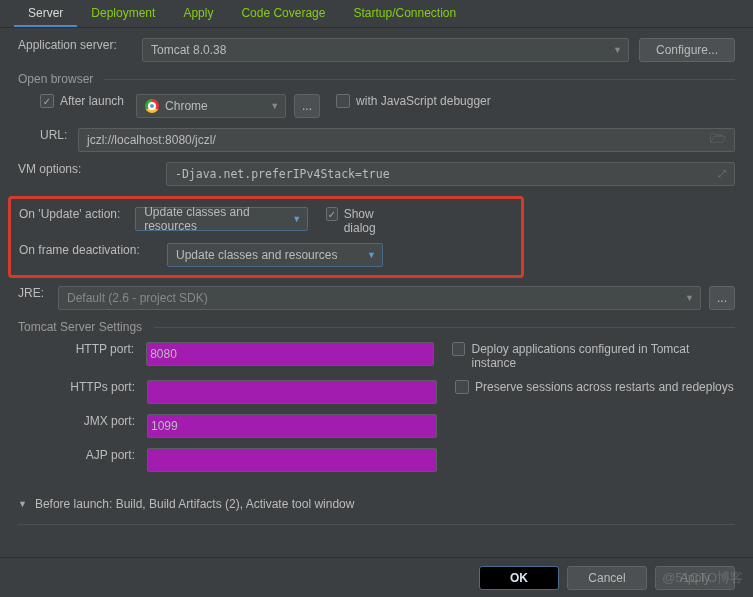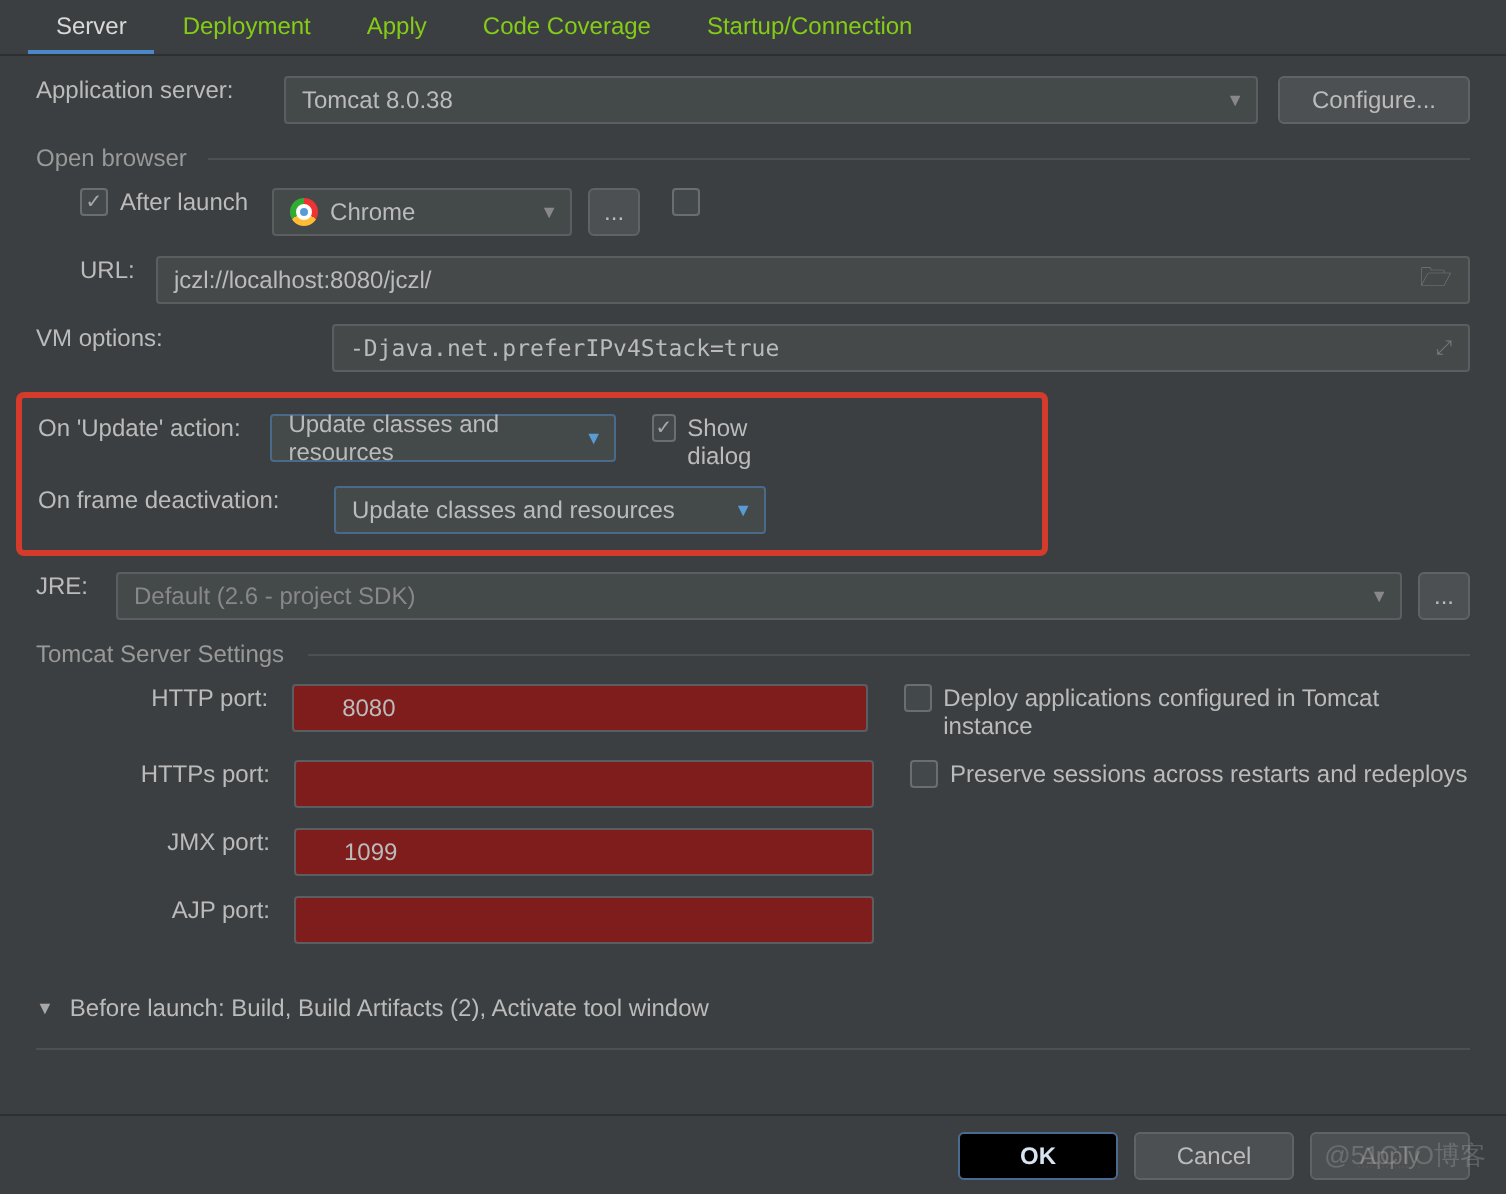--- a/index.html
+++ b/index.html
@@ -138,27 +138,27 @@
   .redbox {
     border: 3px solid #d43b2a;
     border-radius: 4px;
     padding: 8px 126px 8px 8px;
     margin: 0 0 8px -10px;
     width: 516px;
   }
   .section-indent { padding-left: 22px; }
   .port-label { width: 95px; text-align: right; color: #bbb; }
   .port-input {
-    background: #7f1d1d;
+    background: #a21caf;
     border: 1px solid #5a5e60;
     border-radius: 2px;
     height: 24px;
     width: 290px;
     margin-left: 12px;
-    padding: 0 24px;
+    padding: 0 3px;
     color: #bbb;
     display: flex;
     align-items: center;
   }
   .bottom-line {
     position: absolute;
     left: 18px; right: 18px; top: 524px;
     height: 1px;
     background: #4d4f50;
   }
@@ -222,20 +222,21 @@
       <span class="label">After launch</span>
       <div class="combo" style="width:150px; margin-left:12px">
         <span style="display:flex;align-items:center">
           <span class="chrome-icon"></span>
           <span>Chrome</span>
         </span>
         <span class="arrow">▼</span>
       </div>
       <div class="btn small" style="margin-left:8px">...</div>
       <span class="checkbox" style="margin-left:16px"></span>
+      <span class="label">with JavaScript debugger</span>
     </div>
 
     <div class="row">
       <span class="label" style="width:38px">URL:</span>
       <div class="textinput">
         <span style="flex:1">jczl://localhost:8080/jczl/</span>
         <span class="folder-icon">🗁</span>
       </div>
     </div>
   </div>

